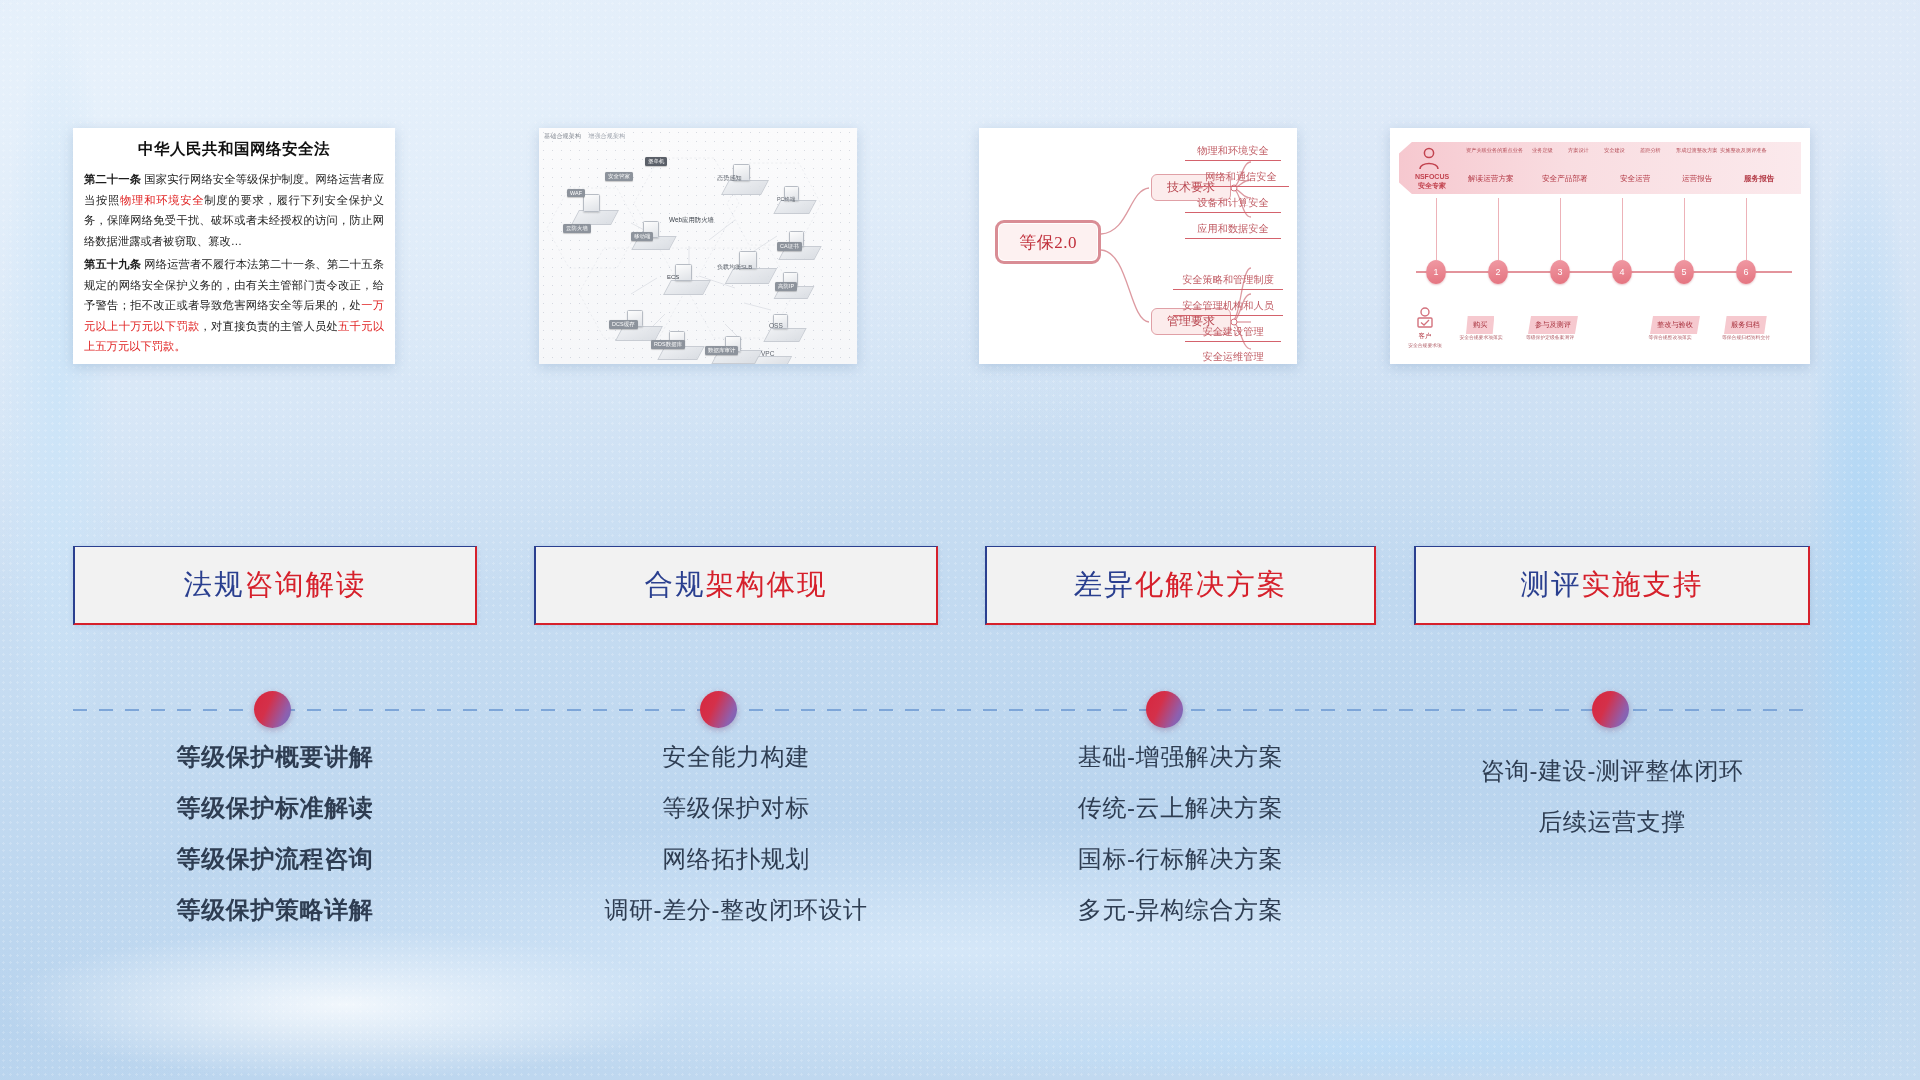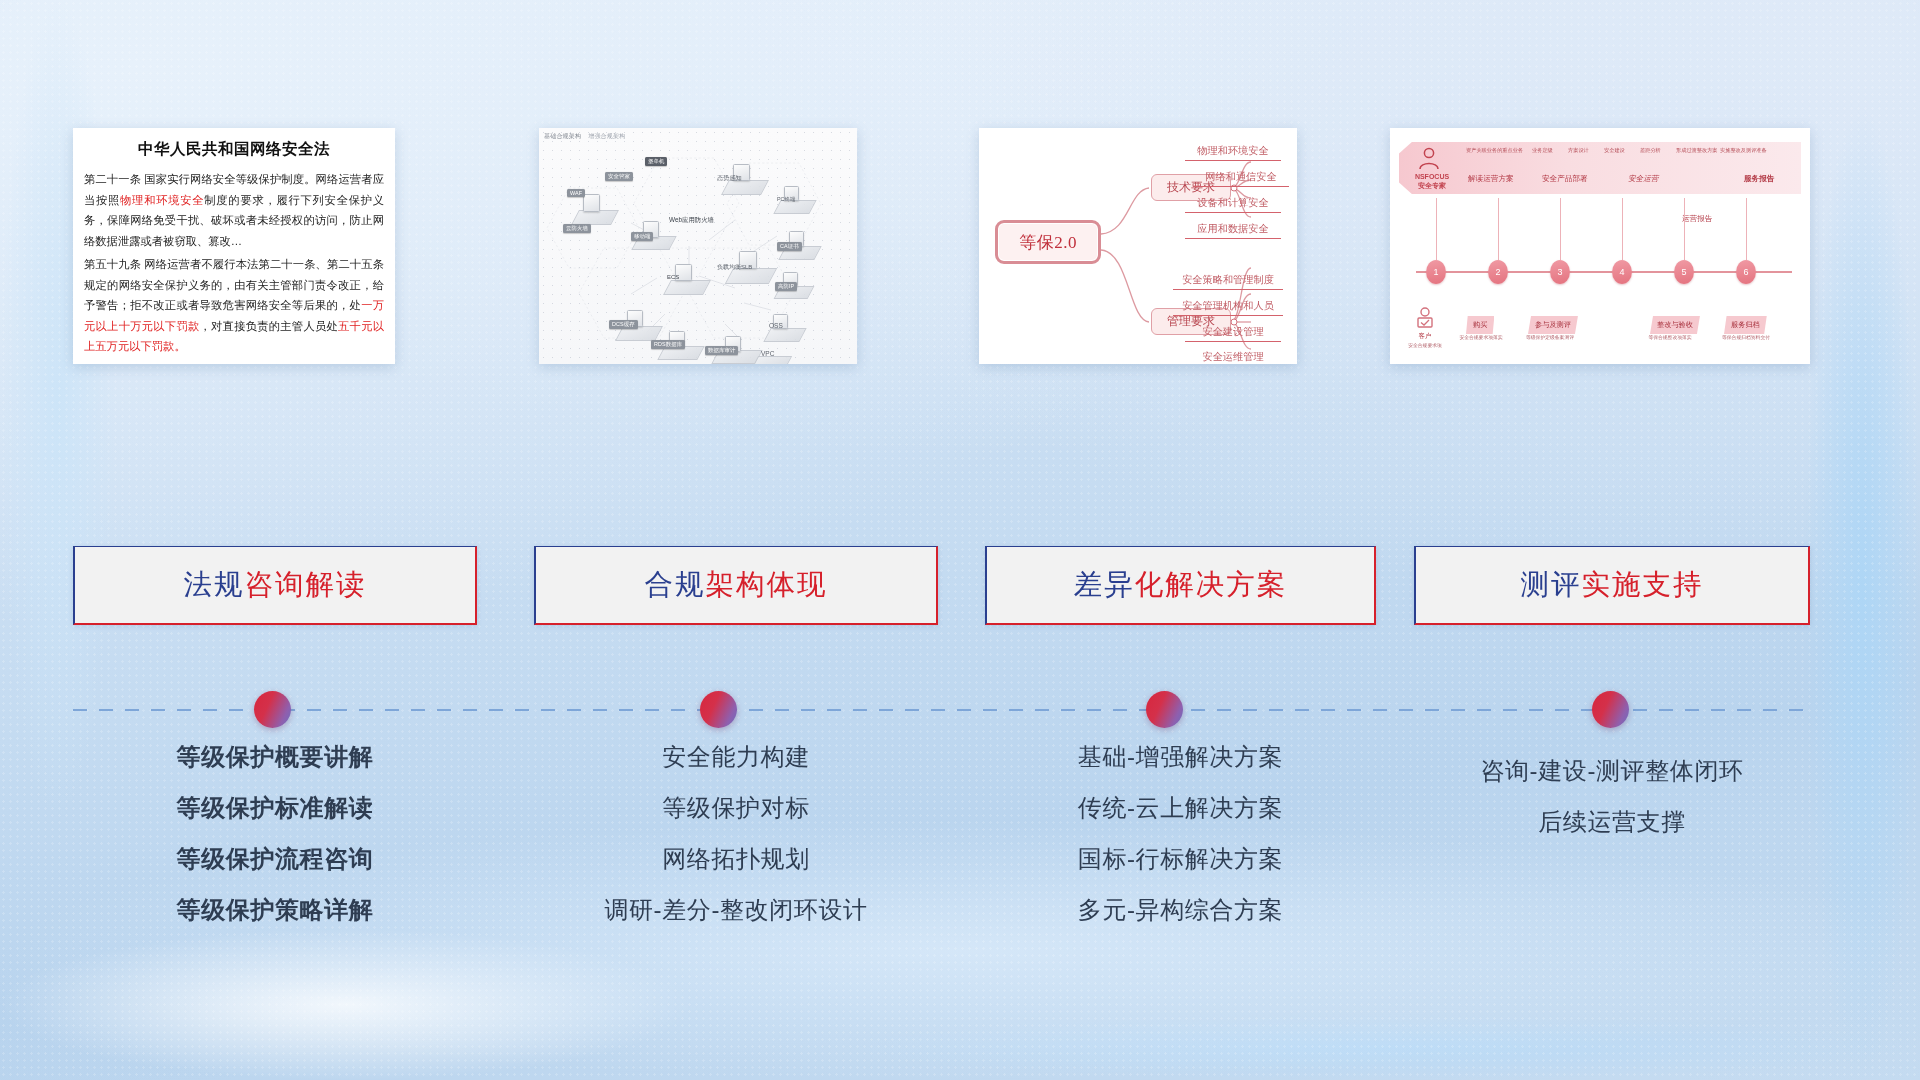--- a/index.html
+++ b/index.html
@@ -58,21 +58,21 @@
   .card-3 { left: 979px;  width: 318px; }
   .card-4 { left: 1390px; width: 420px; }
 
   
   .law-title {
     text-align: center; font-weight: bold; font-size: 15.5px; color: #111;
     margin: 11px 0 9px; letter-spacing: .5px;
   }
   .law-body { padding: 0 11px; font-size: 11.3px; line-height: 1.82; color: #1d1d1d; text-align: justify; }
   .law-body p { margin-bottom: 3px; }
-  .law-art { font-weight: normal; }
+  .law-art { font-weight: bold; }
   .law-red { color: #e02020; }
 
   
   .arch {
     position: absolute; inset: 0;
     background:
       radial-gradient(circle, rgba(150,160,175,.35) 0.6px, transparent 0.7px) 0 0/9px 9px,
       linear-gradient(180deg,#fbfbfc 0%, #f6f7f9 100%);
   }
   .arch-tabs { position:absolute; top:4px; left:5px; font-size:6px; color:#9aa0aa; letter-spacing:.2px; }
@@ -374,22 +374,22 @@
       <div class="rd-top" style="left:76px;">资产关联业务的重点业务</div>
       <div class="rd-top" style="left:142px;">业务定级</div>
       <div class="rd-top" style="left:178px;">方案设计</div>
       <div class="rd-top" style="left:214px;">安全建设</div>
       <div class="rd-top" style="left:250px;">差距分析</div>
       <div class="rd-top" style="left:286px;">形成过渡整改方案</div>
       <div class="rd-top" style="left:330px;">实施整改及测评准备</div>
 
       <div class="rd-cell" style="left:78px;">解读运营方案</div>
       <div class="rd-cell" style="left:152px;">安全产品部署</div>
-      <div class="rd-cell" style="left:238px;font-style:italic;">安全运营</div>
-      <div class="rd-cell" style="left:292px;margin-top:40px;">运营报告</div>
+      <div class="rd-cell" style="left:230px;">安全运营</div>
+      <div class="rd-cell" style="left:292px;">运营报告</div>
       <div class="rd-cell" style="left:354px;font-weight:bold;">服务报告</div>
 
       <div class="rd-tick" style="left:46px;  top:70px; height:62px;"></div>
       <div class="rd-tick" style="left:108px; top:70px; height:62px;"></div>
       <div class="rd-tick" style="left:170px; top:70px; height:62px;"></div>
       <div class="rd-tick" style="left:232px; top:70px; height:62px;"></div>
       <div class="rd-tick" style="left:294px; top:70px; height:62px;"></div>
       <div class="rd-tick" style="left:356px; top:70px; height:62px;"></div>
 
       <div class="rd-axis"></div>

